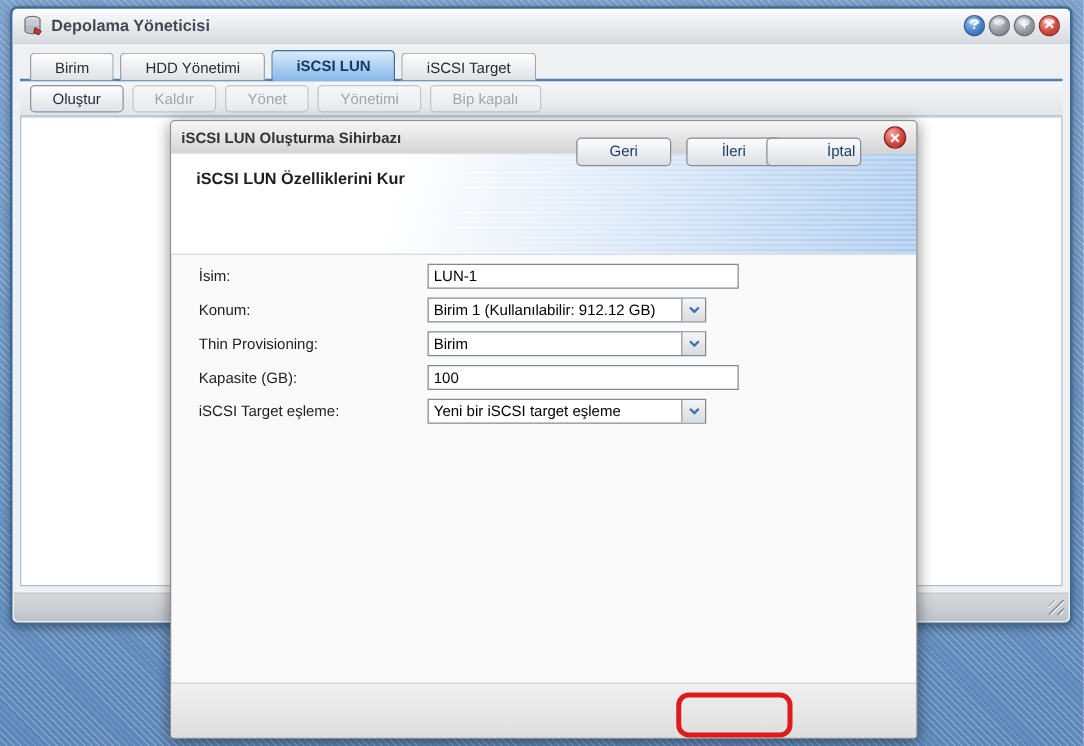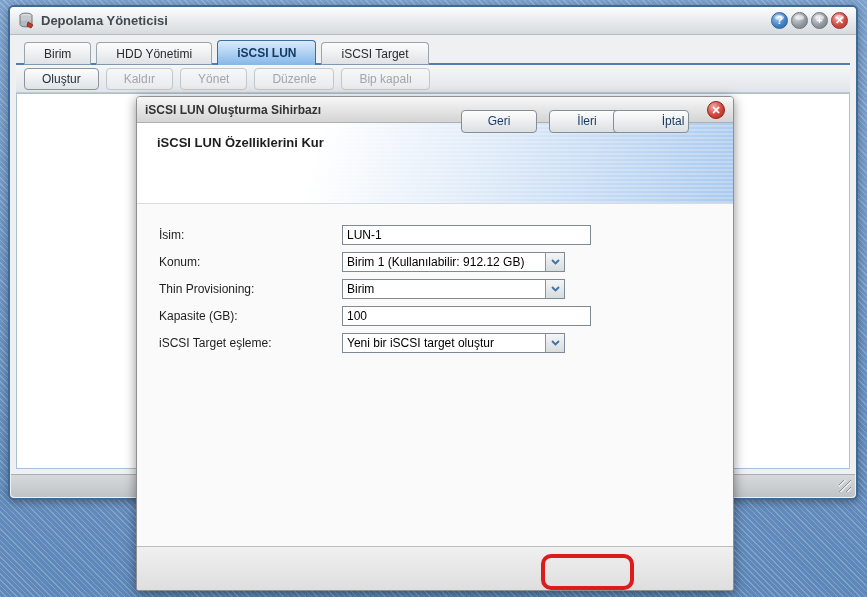--- a/index.html
+++ b/index.html
@@ -122,21 +122,21 @@
   .dlg-header {
     position:absolute; left:0; top:26px; right:0; height:81px;
     background:
       radial-gradient(ellipse 70% 90% at 72% 150%, rgba(255,255,255,.65), rgba(255,255,255,0) 60%),
       repeating-linear-gradient(0deg, rgba(255,255,255,.25) 0 2px, rgba(255,255,255,0) 2px 4px),
       linear-gradient(105deg, #ffffff 30%, #dcE9f8 60%, #a9c9ee 100%);
     border-bottom:1px solid #d5dce3;
   }
   .dlg-heading { font-weight:bold; font-size:13px; color:#1e1e1e; padding:12px 0 0 20px; }
 
-  .form { position:absolute; left:22px; top:124px; right:22px; }
+  .form { position:absolute; left:22px; top:110px; right:22px; }
   .frow { display:flex; align-items:center; height:27px; }
   .flabel { width:183px; color:#1e1e1e; }
   .ffield { width:249px; position:relative; }
   .tinput {
     width:249px; height:20px; border:1px solid #7f8a94; background:#fff;
     font-family:"Liberation Sans", sans-serif; font-size:12px; color:#000;
     padding:1px 4px; outline:none;
   }
   .fselect {
     width:223px; height:20px; border:1px solid #7f8a94; background:#fff;
@@ -208,21 +208,21 @@
     <div class="tab">Birim</div>
     <div class="tab">HDD Yönetimi</div>
     <div class="tab active">iSCSI LUN</div>
     <div class="tab">iSCSI Target</div>
   </div>
 
   <div class="toolbar">
     <div class="tbtn">Oluştur</div>
     <div class="tbtn disabled">Kaldır</div>
     <div class="tbtn disabled">Yönet</div>
-    <div class="tbtn disabled">Düzenle</div>
+    <div class="tbtn disabled">Yönetimi</div>
     <div class="tbtn disabled">Bip kapalı</div>
   </div>
 
   <div class="content"></div>
 
   <div class="statusbar">
     <div class="grip"></div>
   </div>
 </div>
 
@@ -280,21 +280,21 @@
       <div class="flabel">Kapasite (GB):</div>
       <div class="ffield">
         <input class="tinput" type="text" value="100" style="">
       </div>
     </div>
 
     <div class="frow">
       <div class="flabel">iSCSI Target eşleme:</div>
       <div class="ffield">
         <div class="fselect">
-          <span class="sel-text">Yeni bir iSCSI target oluştur</span>
+          <span class="sel-text">Yeni bir iSCSI target eşleme</span>
           <span class="sel-btn">
             <svg class="chev" width="9" height="6" viewBox="0 0 9 6">
                 <polyline points="1,1 4.5,4.5 8,1" fill="none" stroke="#3f6fa8" stroke-width="1.8"></polyline>
               </svg>
           </span>
         </div>
       </div>
     </div>
 
   </div>

